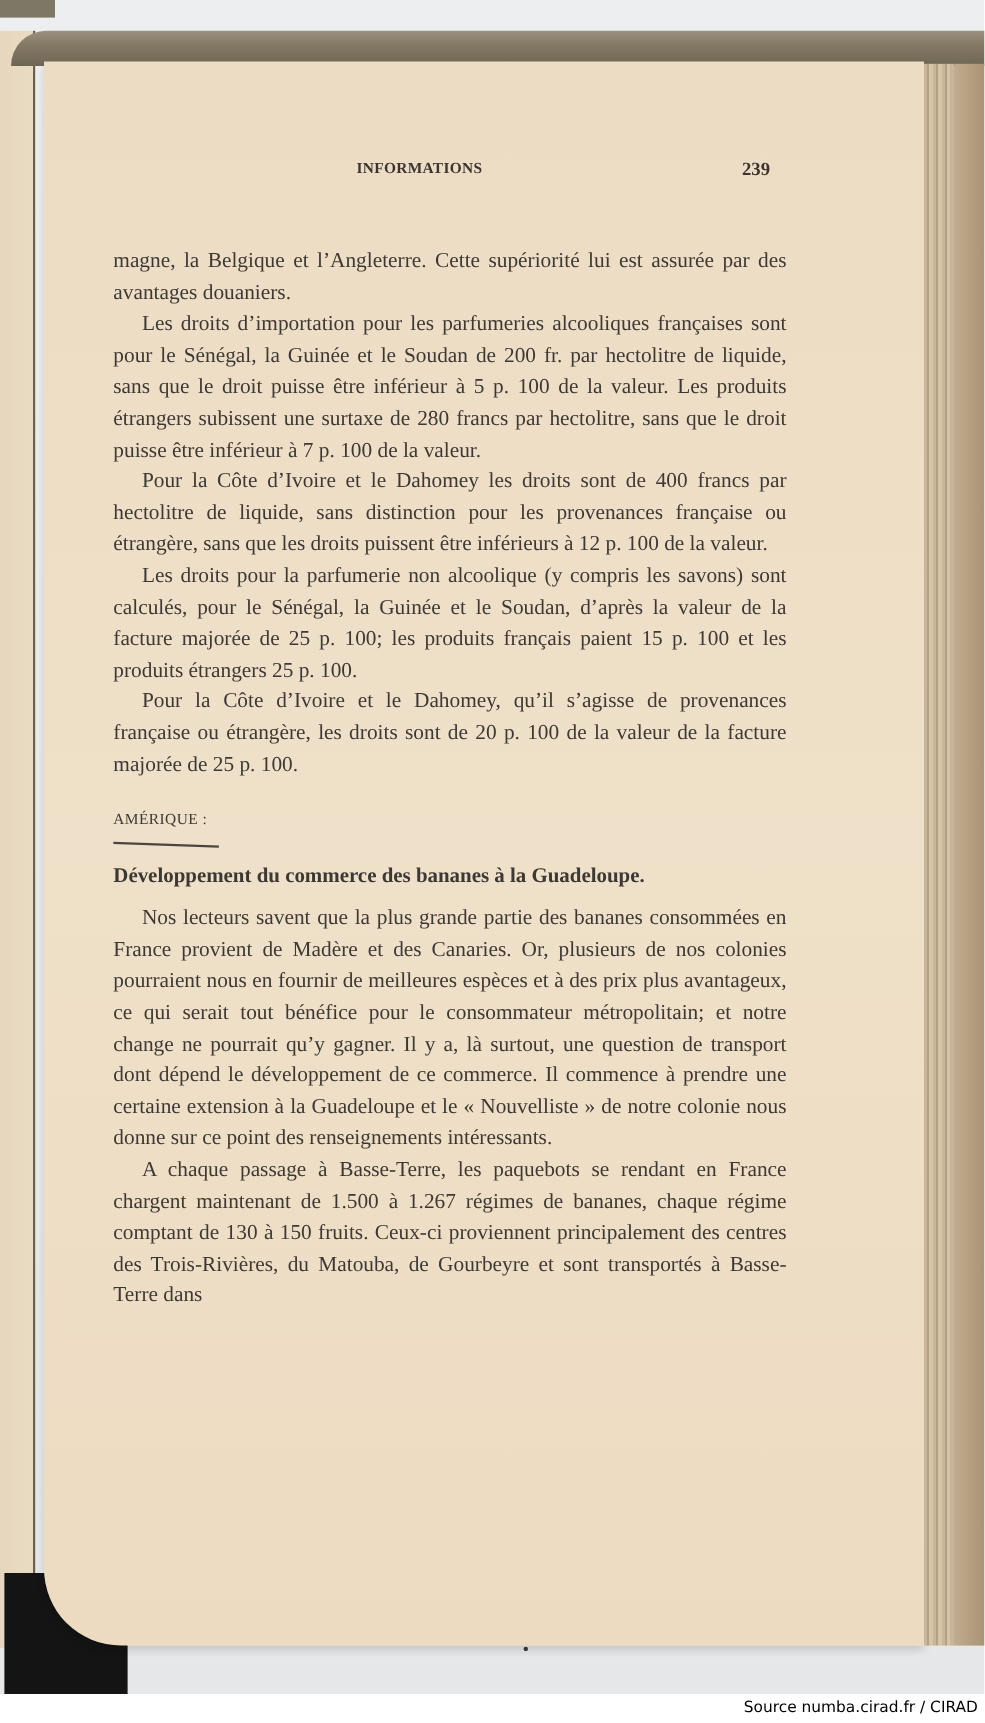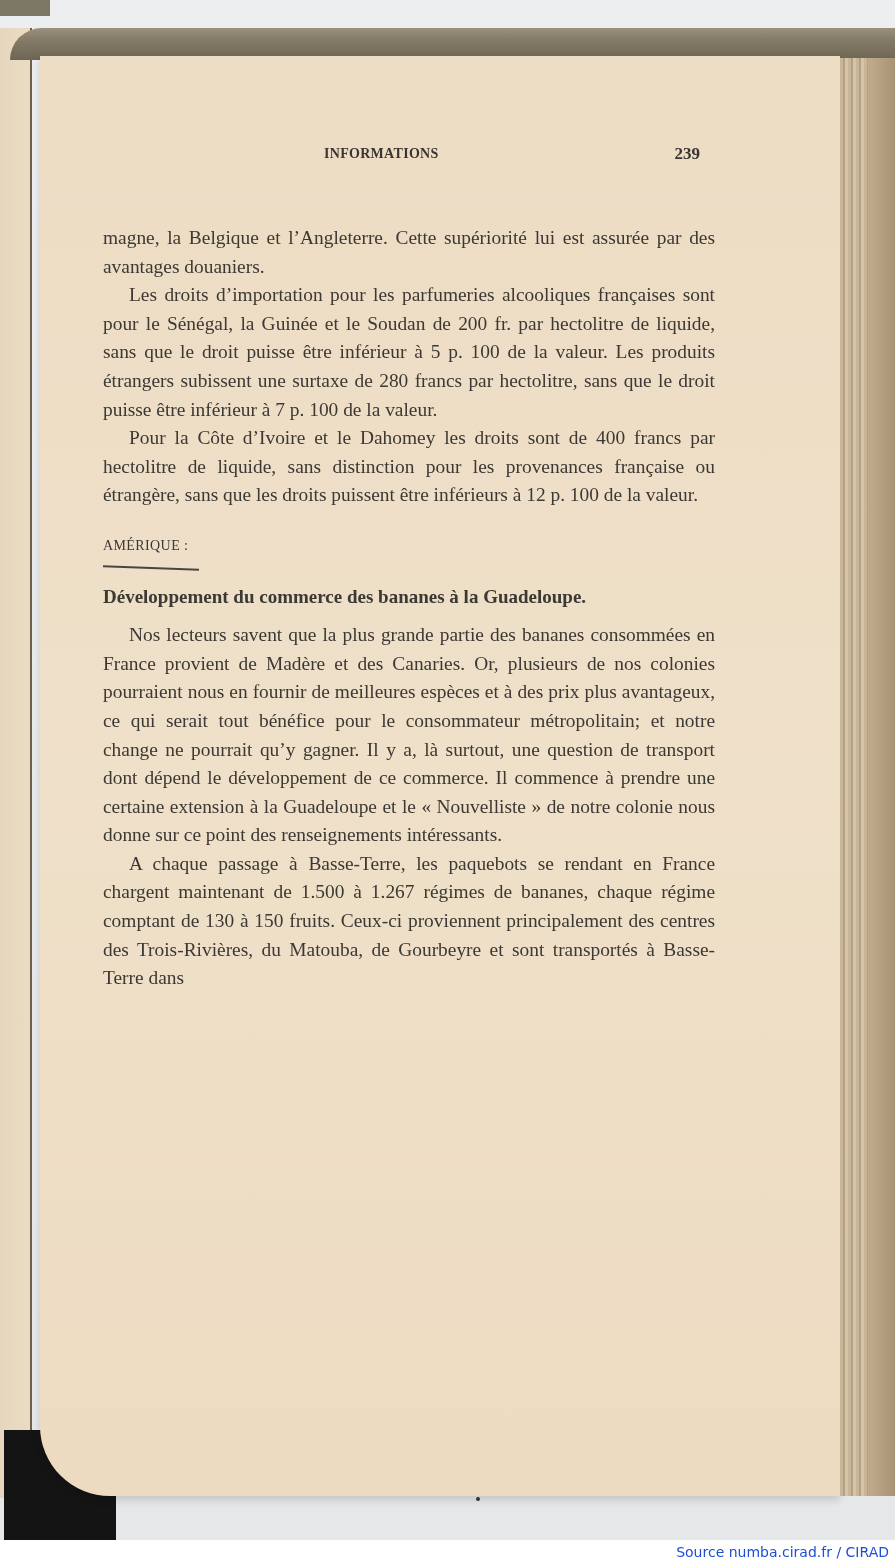--- a/index.html
+++ b/index.html
@@ -61,21 +61,21 @@
     margin-top: 22px; margin-bottom: 6px;
     font-size: 14px; font-weight: normal; letter-spacing: 0.4px;
   }
   .section-rule { width: 96px; height: 2px; background: #4a4540; margin-bottom: 14px; transform: rotate(2deg); }
   .article-title {
     font-weight: bold; font-size: 19px; margin-bottom: 10px; text-indent: 0;
   }
   .dot { position: absolute; left: 476px; top: 1497px; width: 4px; height: 4px; border-radius: 50%; background: #333; }
   .source {
     position: absolute; right: 6px; top: 1544px;
-    font-family: "DejaVu Sans", sans-serif; font-size: 14px; color: #1d4ed8;
+    font-family: "DejaVu Sans", sans-serif; font-size: 14px; color: #000000;
   }
 </style>
 </head>
 <body>
 
 <div class="backdrop"></div>
 <div class="spine-top"></div>
 <div class="left-page"></div>
 <div class="dark-spine"></div>
 <div class="top-edge"></div>
@@ -85,20 +85,22 @@
 
 <div class="running-head">
   <span class="running-title">INFORMATIONS</span>
   <span class="page-number">239</span>
 </div>
 
 <div class="text">
   <p class="first">magne, la Belgique et l’Angleterre. Cette supériorité lui est assurée par des avantages douaniers.</p>
   <p>Les droits d’importation pour les parfumeries alcooliques françaises sont pour le Sénégal, la Guinée et le Soudan de 200 fr. par hectolitre de liquide, sans que le droit puisse être inférieur à 5 p. 100 de la valeur. Les produits étrangers subissent une surtaxe de 280 francs par hectolitre, sans que le droit puisse être inférieur à 7 p. 100 de la valeur.</p>
   <p>Pour la Côte d’Ivoire et le Dahomey les droits sont de 400 francs par hectolitre de liquide, sans distinction pour les provenances française ou étrangère, sans que les droits puissent être inférieurs à 12 p. 100 de la valeur.</p>
+  <p>Les droits pour la parfumerie non alcoolique (y compris les savons) sont calculés, pour le Sénégal, la Guinée et le Soudan, d’après la valeur de la facture majorée de 25 p. 100; les produits français paient 15 p. 100 et les produits étrangers 25 p. 100.</p>
+  <p>Pour la Côte d’Ivoire et le Dahomey, qu’il s’agisse de provenances française ou étrangère, les droits sont de 20 p. 100 de la valeur de la facture majorée de 25 p. 100.</p>
 
   <div class="section-head">AMÉRIQUE :</div>
   <div class="section-rule"></div>
   <div class="article-title">Développement du commerce des bananes à la Guadeloupe.</div>
 
   <p>Nos lecteurs savent que la plus grande partie des bananes consommées en France provient de Madère et des Canaries. Or, plusieurs de nos colonies pourraient nous en fournir de meilleures espèces et à des prix plus avantageux, ce qui serait tout bénéfice pour le consommateur métropolitain; et notre change ne pourrait qu’y gagner. Il y a, là surtout, une question de transport dont dépend le développement de ce commerce. Il commence à prendre une certaine extension à la Guadeloupe et le « Nouvelliste » de notre colonie nous donne sur ce point des renseignements intéressants.</p>
   <p>A chaque passage à Basse-Terre, les paquebots se rendant en France chargent maintenant de 1.500 à 1.267 régimes de bananes, chaque régime comptant de 130 à 150 fruits. Ceux-ci proviennent principalement des centres des Trois-Rivières, du Matouba, de Gourbeyre et sont transportés à Basse-Terre dans</p>
 </div>
 
 <div class="dot"></div>

